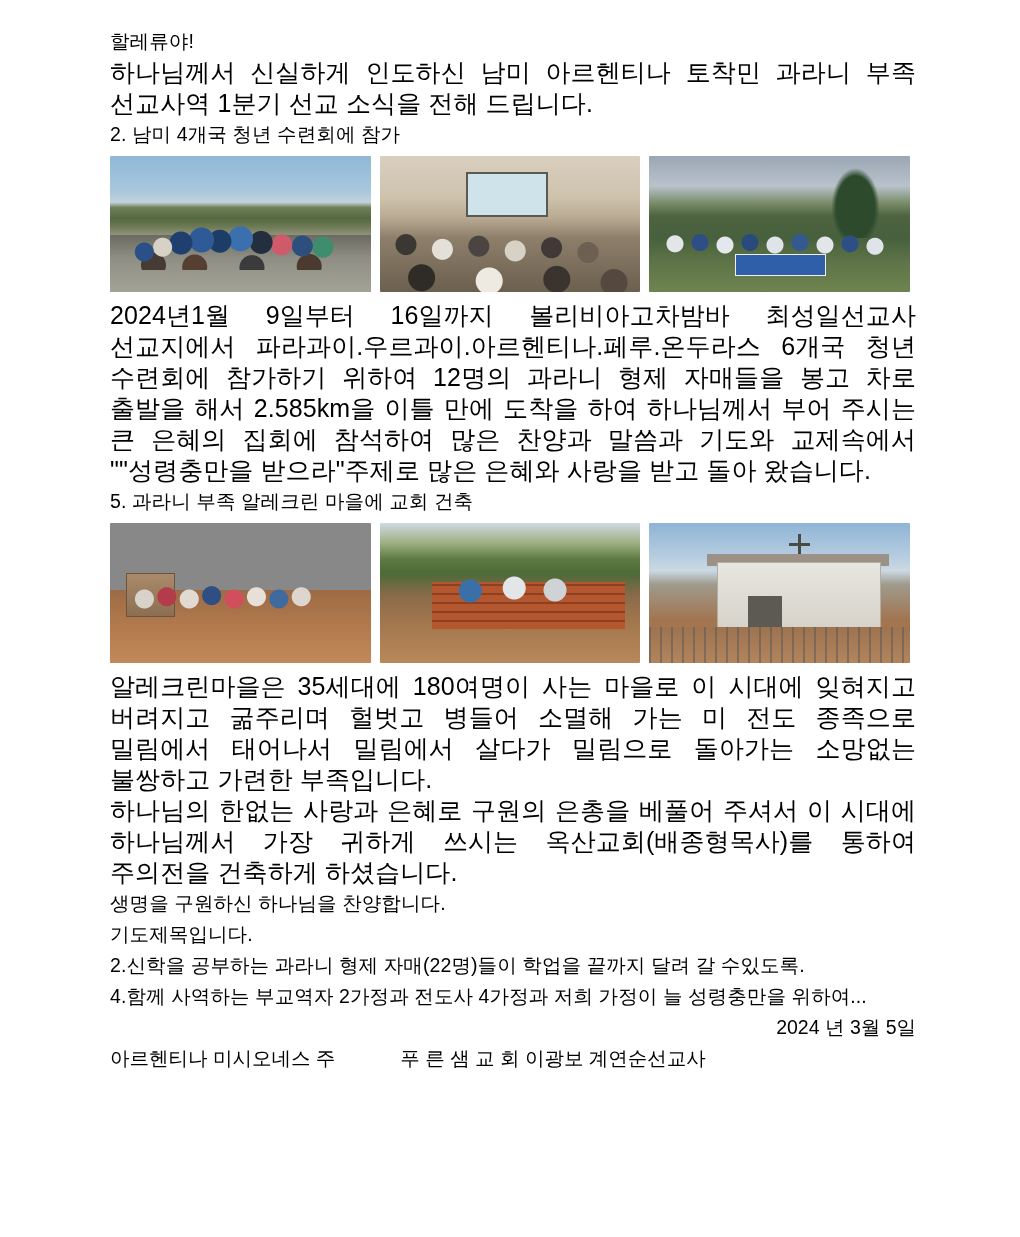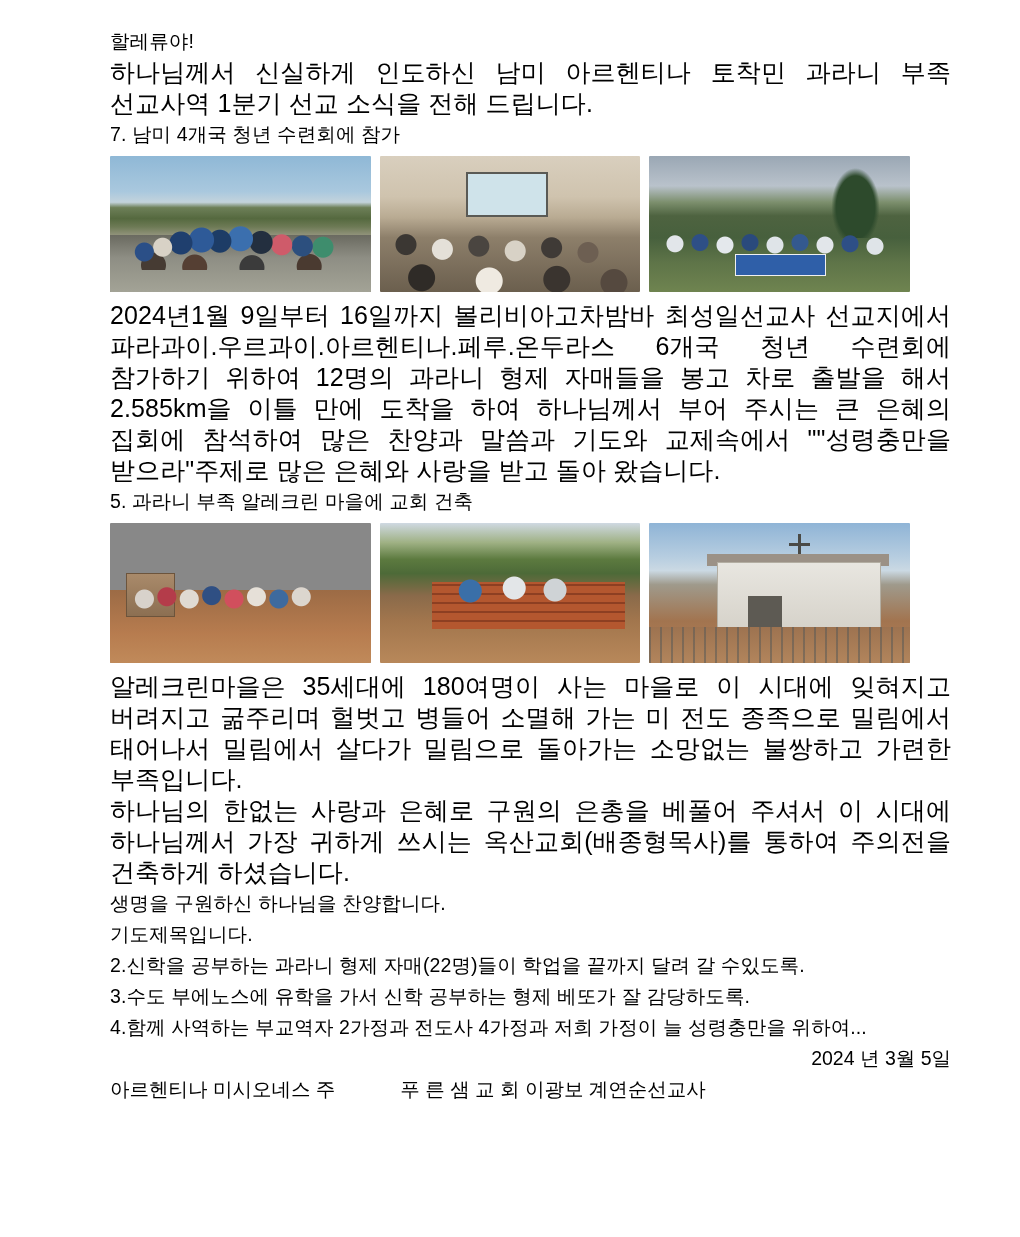--- a/index.html
+++ b/index.html
@@ -12,21 +12,21 @@
     height: 1237px;
     font-family: "Liberation Sans", "DejaVu Sans", sans-serif;
     color: #000000;
     overflow: hidden;
   }
   .page {
     position: relative;
     width: 1020px;
     height: 1237px;
     box-sizing: border-box;
-    padding: 26px 69px 0 110px;
+    padding: 26px 104px 0 110px;
   }
   .line {
     font-size: 19.5px;
     line-height: 31px;
     letter-spacing: 0.1px;
     white-space: pre-wrap;
     word-break: keep-all;
   }
   .para {
     font-size: 25px;
@@ -291,21 +291,21 @@
 </style>
 </head>
 <body>
 
 <div class="page">
 
   <div class="line">할레류야!</div>
 
   <p class="para">하나님께서 신실하게 인도하신 남미 아르헨티나 토착민 과라니 부족 선교사역 1분기 선교 소식을 전해 드립니다.</p>
 
-  <div class="line">7. 남미 4개국 청년 수련회에 참가</div>
+  <div class="line">2. 남미 4개국 청년 수련회에 참가</div>
 
   <div class="photo-row">
     <div class="photo ph-road"></div>
     <div class="photo ph-hall"></div>
     <div class="photo ph-banner">
       <div class="banner"></div>
     </div>
   </div>
 
   <p class="para">2024년1월 9일부터 16일까지 볼리비아고차밤바 최성일선교사 선교지에서 파라과이.우르과이.아르헨티나.페루.온두라스 6개국 청년 수련회에 참가하기 위하여 12명의 과라니 형제 자매들을 봉고 차로 출발을 해서 2.585km을 이틀 만에 도착을 하여 하나님께서 부어 주시는 큰 은혜의 집회에 참석하여 많은 찬양과 말씀과 기도와 교제속에서 ""성령충만을 받으라"주제로 많은 은혜와 사랑을 받고 돌아 왔습니다.</p>
@@ -325,19 +325,18 @@
       <div class="fence"></div>
     </div>
   </div>
 
   <p class="para">알레크린마을은 35세대에 180여명이 사는 마을로 이 시대에 잊혀지고 버려지고 굶주리며 헐벗고 병들어 소멸해 가는 미 전도 종족으로 밀림에서 태어나서 밀림에서 살다가 밀림으로 돌아가는 소망없는 불쌍하고 가련한 부족입니다.</p>
   <p class="para">하나님의 한없는 사랑과 은혜로 구원의 은총을 베풀어 주셔서 이 시대에 하나님께서 가장 귀하게 쓰시는 옥산교회(배종형목사)를 통하여 주의전을 건축하게 하셨습니다.</p>
   <div class="line">생명을 구원하신 하나님을 찬양합니다.</div>
 
   <div class="line">기도제목입니다.</div>
   <div class="line">2.신학을 공부하는 과라니 형제 자매(22명)들이 학업을 끝까지 달려 갈 수있도록.</div>
-  <div class="line">3.수도 부에노스에 유학을 가서 신학 공부하는 형제 베또가 잘 감당하도록.</div>
   <div class="line">4.함께 사역하는 부교역자 2가정과 전도사 4가정과 저희 가정이 늘 성령충만을 위하여...</div>
 
   <div class="date-line">2024 년 3월 5일</div>
   <div class="signature-line">아르헨티나 미시오네스 주            푸 른 샘 교 회 이광보 계연순선교사</div>
 
 </div>
 
 </body></html>

